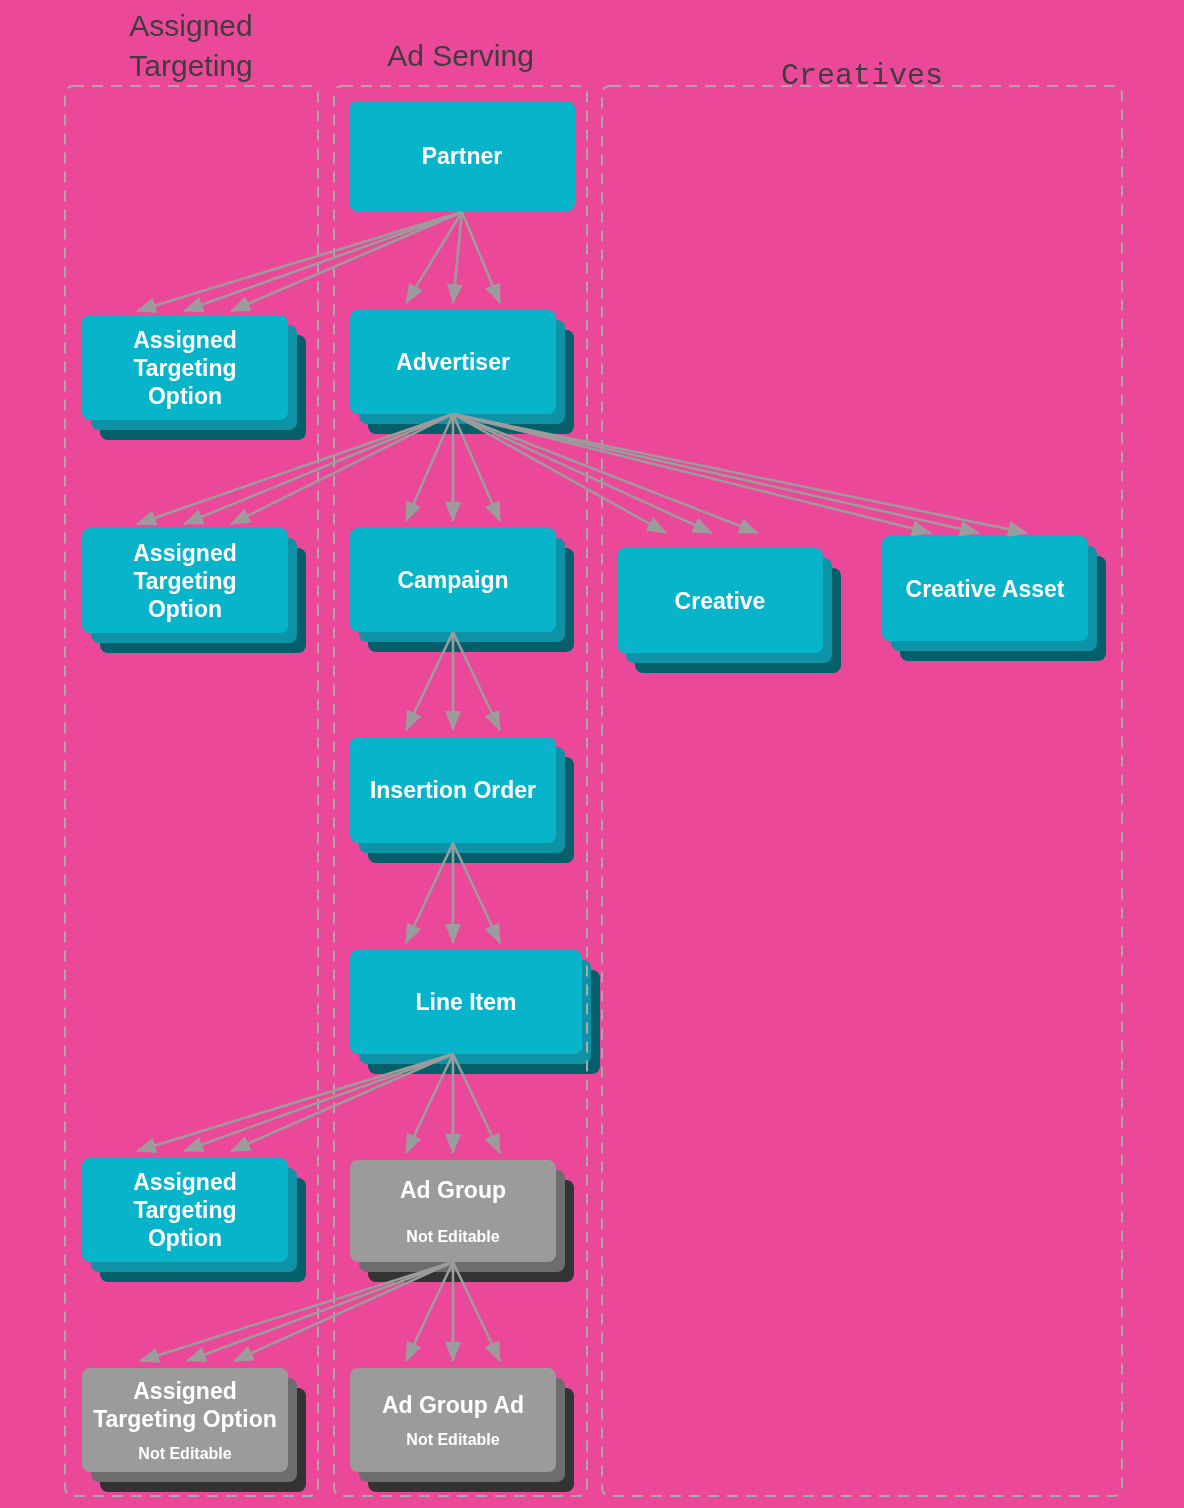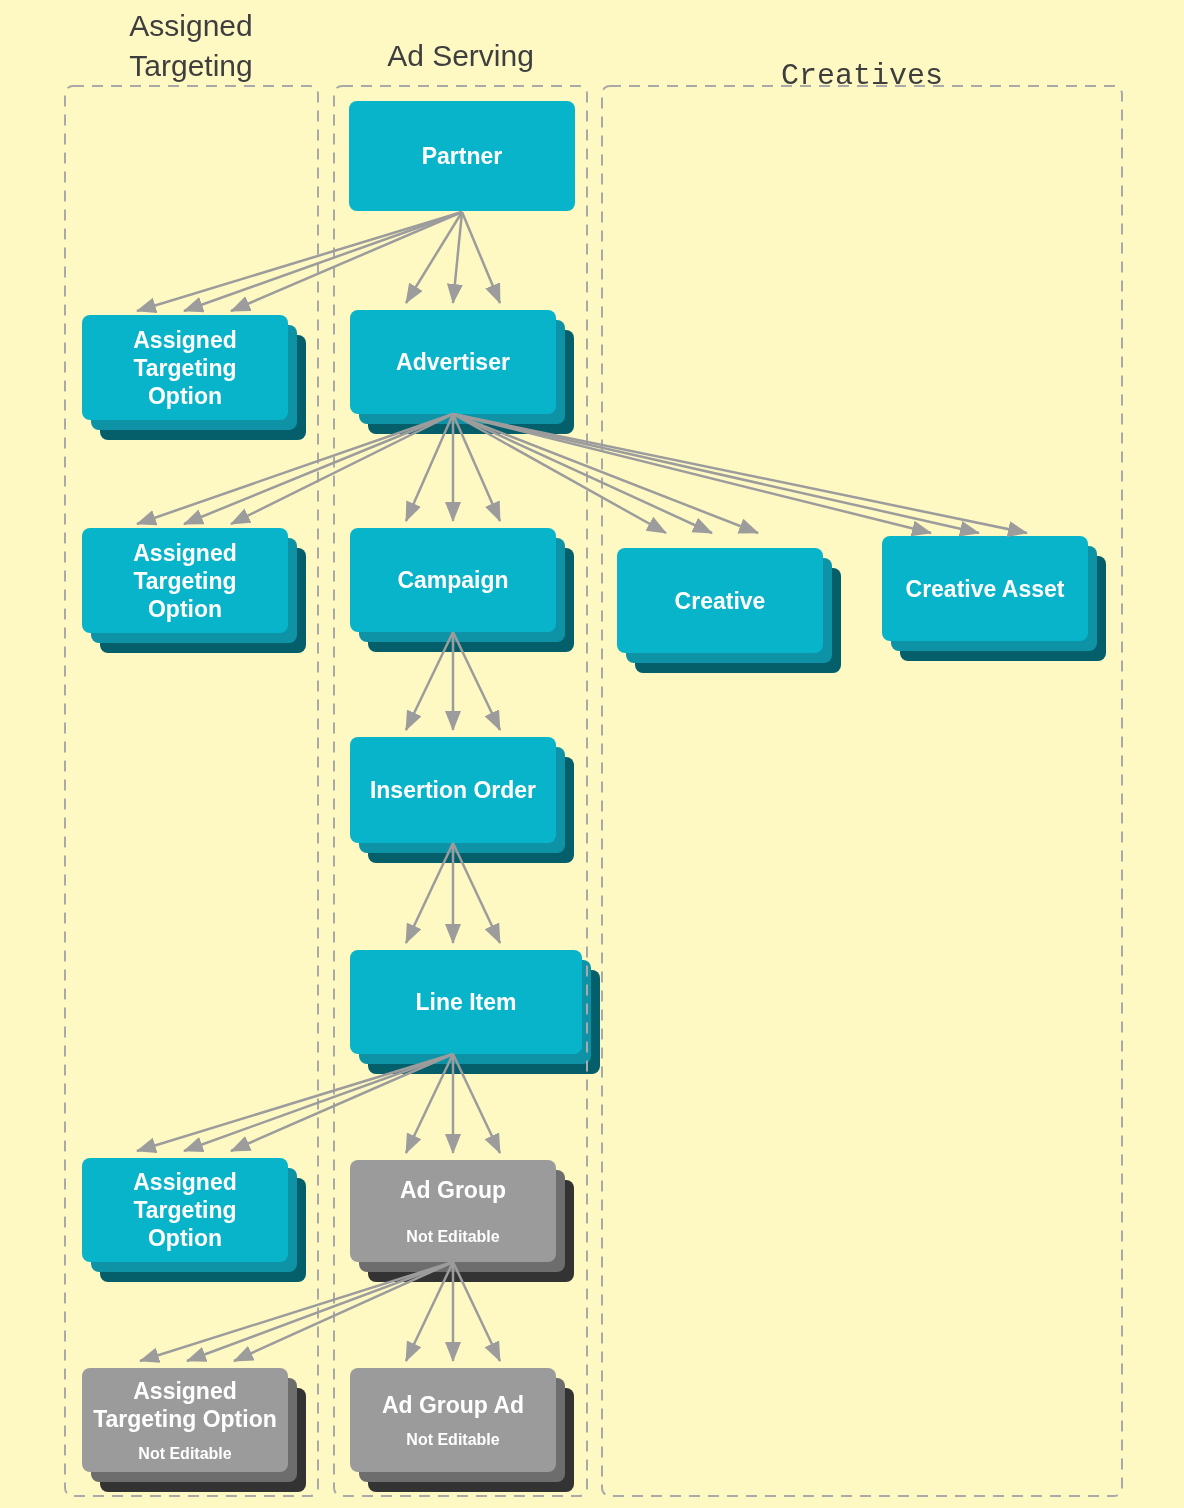--- a/index.html
+++ b/index.html
@@ -7,21 +7,21 @@
     --gray: #9b9b9b; --gray_mid: #6d6d6d; --gray_dark: #333333;
     --arrow: #9c9c9c; --border: #a9a9a9; --heading: #3e3e3e;
   }
   * { box-sizing: border-box; margin: 0; padding: 0; }
   html, body { background: #ffffff; }
   body { font-family: "Liberation Sans", sans-serif; }
   #canvas {
     position: relative;
     width: 1184px;
     height: 1508px;
-    background: #fef9c3;
+    background: #ec4899;
     overflow: hidden;
   }
   
   #arrows {
     position: absolute;
     left: 0; top: 0;
     z-index: 3;
     pointer-events: none;
   }
   .colrect {

